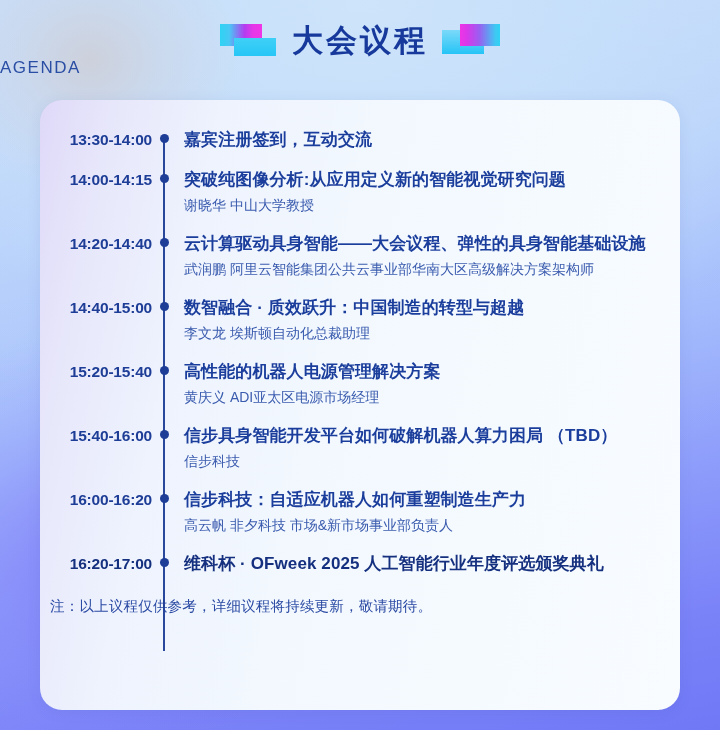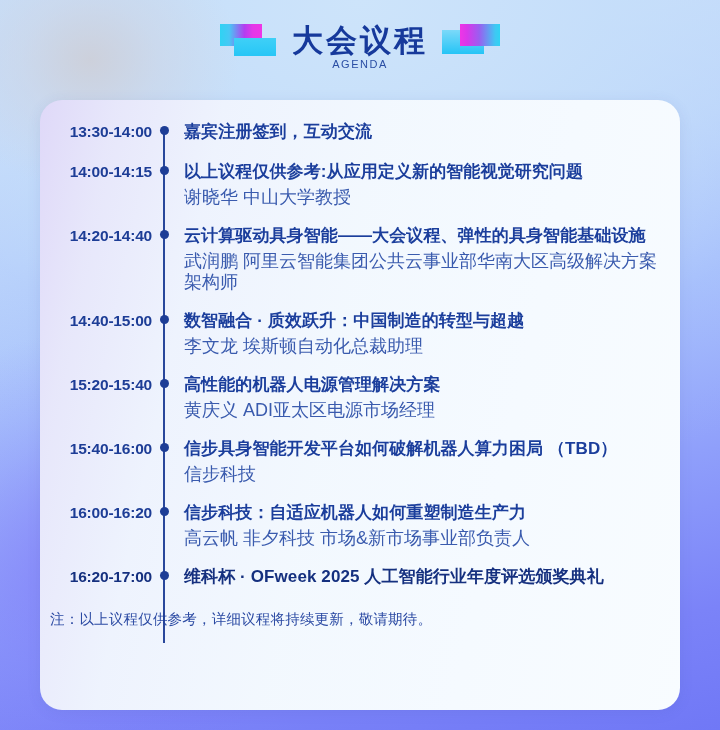--- a/index.html
+++ b/index.html
@@ -98,22 +98,22 @@
     letter-spacing: 3px;
     color: #16399b;
     line-height: 1;
     white-space: nowrap;
   }
   .title-sub {
     position: absolute;
     left: 0;
     right: 0;
     top: 58px;
-    text-align: center;
-    font-size: 11px;
+    text-align: left;
+    font-size: 17px;
     letter-spacing: 1.5px;
     color: #2a4ea4;
   }
 
   
   .card {
     position: absolute;
     left: 40px;
     top: 100px;
     width: 640px;
@@ -122,20 +122,21 @@
     background:
       linear-gradient(102deg, rgba(222,215,248,0.95) 0%, rgba(229,228,250,0.85) 10%, rgba(236,241,253,0.75) 24%, rgba(242,248,254,0.82) 46%, rgba(245,250,255,0.95) 70%, rgba(248,252,255,0.99) 100%),
       #f4f9ff;
     box-shadow: 0 2px 14px rgba(60,80,160,0.10);
     overflow: hidden;
   }
   .card-inner {
     position: relative;
     padding: 0;
     height: 100%;
+    margin-top: 8px;
   }
 
   
   .rail {
     position: absolute;
     left: 132px;
     top: 34px;
     width: 1.6px;
     background: #1d3d96;
     opacity: 0.95;
@@ -196,21 +197,21 @@
     font-size: 17px;
     font-weight: bold;
     color: #1b3e9c;
     line-height: 24px;
     letter-spacing: 0.1px;
   }
   .row.final .sess-title {
     color: #15307f;
   }
   .sess-speaker {
-    font-size: 18px;
+    font-size: 14px;
     color: #3a5bae;
     line-height: 21px;
     margin-top: 3px;
     font-weight: normal;
   }
 
   .note {
     margin-top: 20px;
     padding-left: 10px;
     font-size: 14.5px;
@@ -253,21 +254,21 @@
             <div class="body">
               <div class="sess-title">嘉宾注册签到，互动交流</div>
             </div>
           </div>
           <div class="row">
             <div class="time">14:00-14:15</div>
             <div class="dot-col">
               <span class="dot"></span>
             </div>
             <div class="body">
-              <div class="sess-title">以上议程仅供参考:从应用定义新的智能视觉研究问题</div>
+              <div class="sess-title">突破纯图像分析:从应用定义新的智能视觉研究问题</div>
               <div class="sess-speaker">谢晓华  中山大学教授</div>
             </div>
           </div>
           <div class="row">
             <div class="time">14:20-14:40</div>
             <div class="dot-col">
               <span class="dot"></span>
             </div>
             <div class="body">
               <div class="sess-title">云计算驱动具身智能——大会议程、弹性的具身智能基础设施</div>

